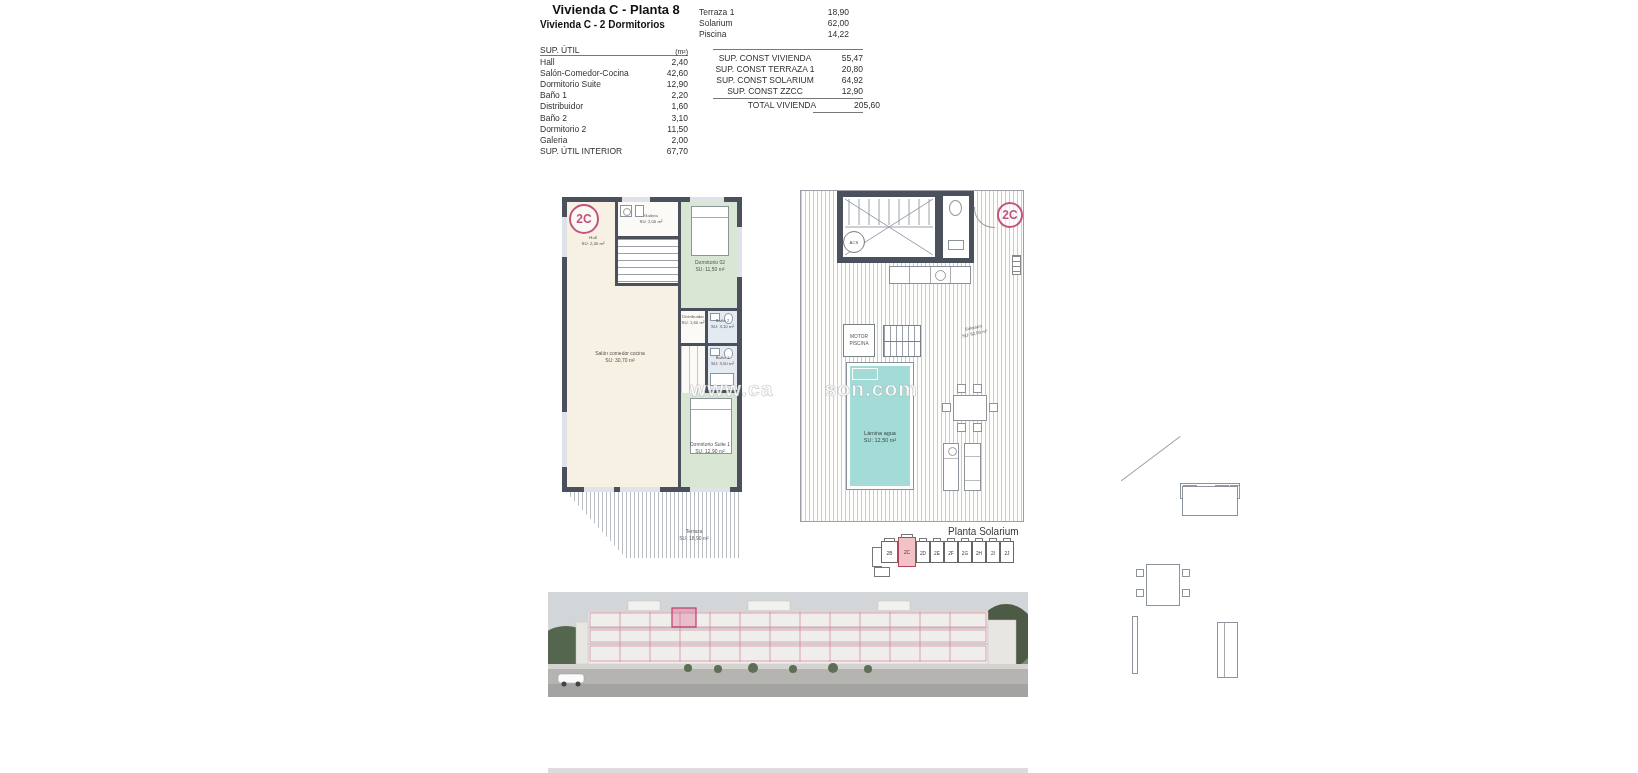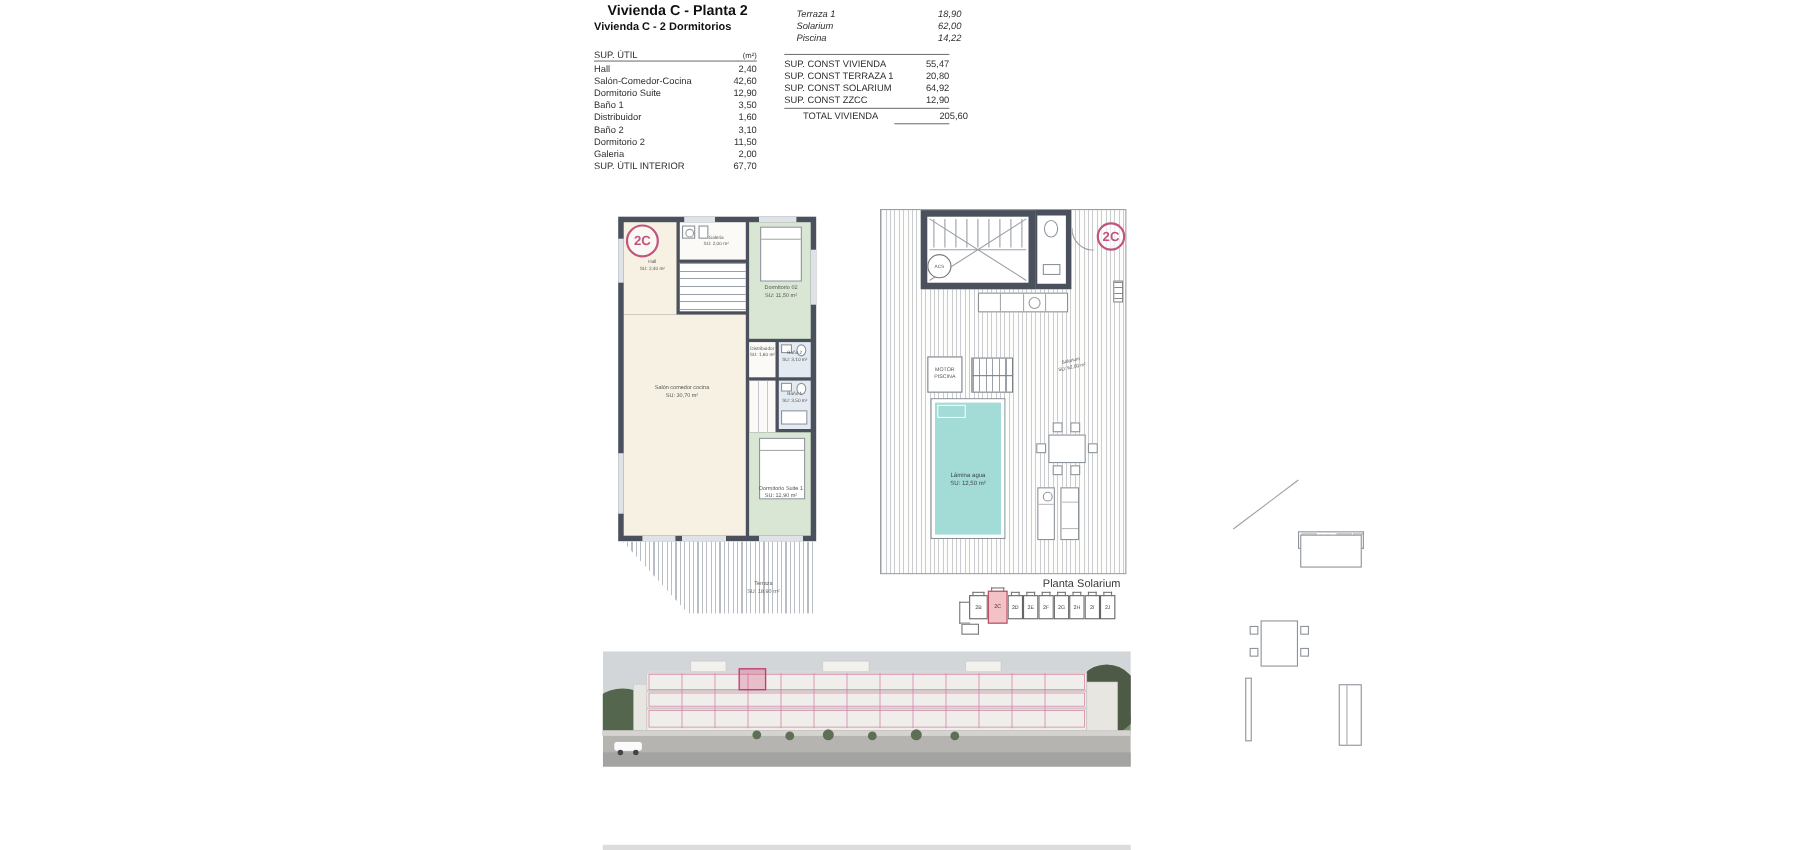--- a/index.html
+++ b/index.html
@@ -10,21 +10,21 @@
   .title{left:540px;top:2px;width:152px;text-align:center;font-size:13px;font-weight:bold;color:#111;}
   .subtitle{left:540px;top:19px;font-size:10px;font-weight:bold;color:#111;}
   
   .tbl{position:absolute;width:150px;}
   .thead{display:flex;justify-content:space-between;align-items:flex-end;height:13px;
          font-size:8.5px;color:#2f2f2f;border-bottom:1px solid #777;}
   .thead .unit{font-size:7px;}
   .trow{display:flex;justify-content:space-between;align-items:center;height:11.2px;font-size:8.5px;}
   .trow .val{width:36px;text-align:right;}
   .crow{display:flex;align-items:center;height:11.2px;font-size:8.5px;}
-  .crow .lab{flex:1;text-align:left;padding-right:10px;}
+  .crow .lab{flex:1;text-align:center;padding-right:10px;}
   .crow .val{width:36px;text-align:right;}
   .hline{position:absolute;height:1px;background:#777;}
   
   .pa{left:562px;top:197px;width:180px;height:295px;background:#4a515c;}
   .room{position:absolute;}
   .furn{position:absolute;background:#fff;border:1px solid #8d939b;box-sizing:border-box;}
   .slot{position:absolute;background:#dfe3e8;}
   .plabel{position:absolute;font-size:5px;line-height:1.3;color:#555;text-align:center;z-index:5;}
   .plabel.t4{font-size:4.3px;}
   .badge{position:absolute;border:2px solid #c2557f;border-radius:50%;color:#c2557f;
@@ -47,21 +47,21 @@
   .wm{left:690px;top:377px;width:228px;display:flex;justify-content:space-between;z-index:30;
       font-size:21px;font-weight:bold;color:rgba(255,255,255,.85);letter-spacing:1px;
       -webkit-text-stroke:.6px rgba(150,150,150,.55);}
   .caption{left:948px;top:526px;font-size:10px;color:#3a3a3a;}
 </style>
 </head>
 <body>
 
 <div class="page">
 
-  <div class="abs title">Vivienda C - Planta 2</div>
+  <div class="abs title">Vivienda C - Planta 8</div>
   <div class="abs subtitle">Vivienda C - 2 Dormitorios</div>
 
   <div class="tbl" style="left:540px;top:42px;width:148px;">
     <div class="thead">
       <span>SUP. ÚTIL</span>
       <span class="unit">(m²)</span>
     </div>
     <div class="trow">
         <span>Hall</span>
         <span class="val">2,40</span>
@@ -69,21 +69,21 @@
     <div class="trow">
         <span>Salón-Comedor-Cocina</span>
         <span class="val">42,60</span>
       </div>
     <div class="trow">
         <span>Dormitorio Suite</span>
         <span class="val">12,90</span>
       </div>
     <div class="trow">
         <span>Baño 1</span>
-        <span class="val">3,50</span>
+        <span class="val">2,20</span>
       </div>
     <div class="trow">
         <span>Distribuidor</span>
         <span class="val">1,60</span>
       </div>
     <div class="trow">
         <span>Baño 2</span>
         <span class="val">3,10</span>
       </div>
     <div class="trow">
@@ -93,21 +93,21 @@
     <div class="trow">
         <span>Galeria</span>
         <span class="val">2,00</span>
       </div>
     <div class="trow">
         <span>SUP. ÚTIL INTERIOR</span>
         <span class="val">67,70</span>
       </div>
   </div>
 
-  <div class="tbl" style="left:724px;top:6px;font-style:italic;">
+  <div class="tbl" style="left:699px;top:6px;">
     <div class="trow">
         <span>Terraza 1</span>
         <span class="val">18,90</span>
       </div>
     <div class="trow">
         <span>Solarium</span>
         <span class="val">62,00</span>
       </div>
     <div class="trow">
         <span>Piscina</span>
@@ -344,20 +344,24 @@
     <div class="kpcell hl" style="left:26px;width:18px;">2C</div>
     <div class="kpcell" style="left:44px;">2D</div>
     <div class="kpcell" style="left:58px;">2E</div>
     <div class="kpcell" style="left:72px;">2F</div>
     <div class="kpcell" style="left:86px;">2G</div>
     <div class="kpcell" style="left:100px;">2H</div>
     <div class="kpcell" style="left:114px;">2I</div>
     <div class="kpcell" style="left:128px;">2J</div>
   </div>
 
+  <div class="abs wm">
+    <span>www.ca</span>
+    <span>son.com</span>
+  </div>
 
   <div class="abs" style="left:548px;top:592px;width:480px;height:105px;">
     <svg viewBox="0 0 480 105" width="480" height="105">
       <rect x="0" y="0" width="480" height="70" fill="#d3d6d8"></rect>
       <rect x="0" y="58" width="480" height="16" fill="#7e8f74"></rect>
       <ellipse cx="18" cy="58" rx="30" ry="24" fill="#55664e"></ellipse>
       <ellipse cx="458" cy="44" rx="30" ry="32" fill="#4d5a46"></ellipse>
       <g>
         <rect x="80" y="9" width="32" height="11" fill="#f2f1ed" stroke="#c6c4bf" stroke-width="0.5"></rect>
         <rect x="200" y="9" width="42" height="11" fill="#f2f1ed" stroke="#c6c4bf" stroke-width="0.5"></rect>

